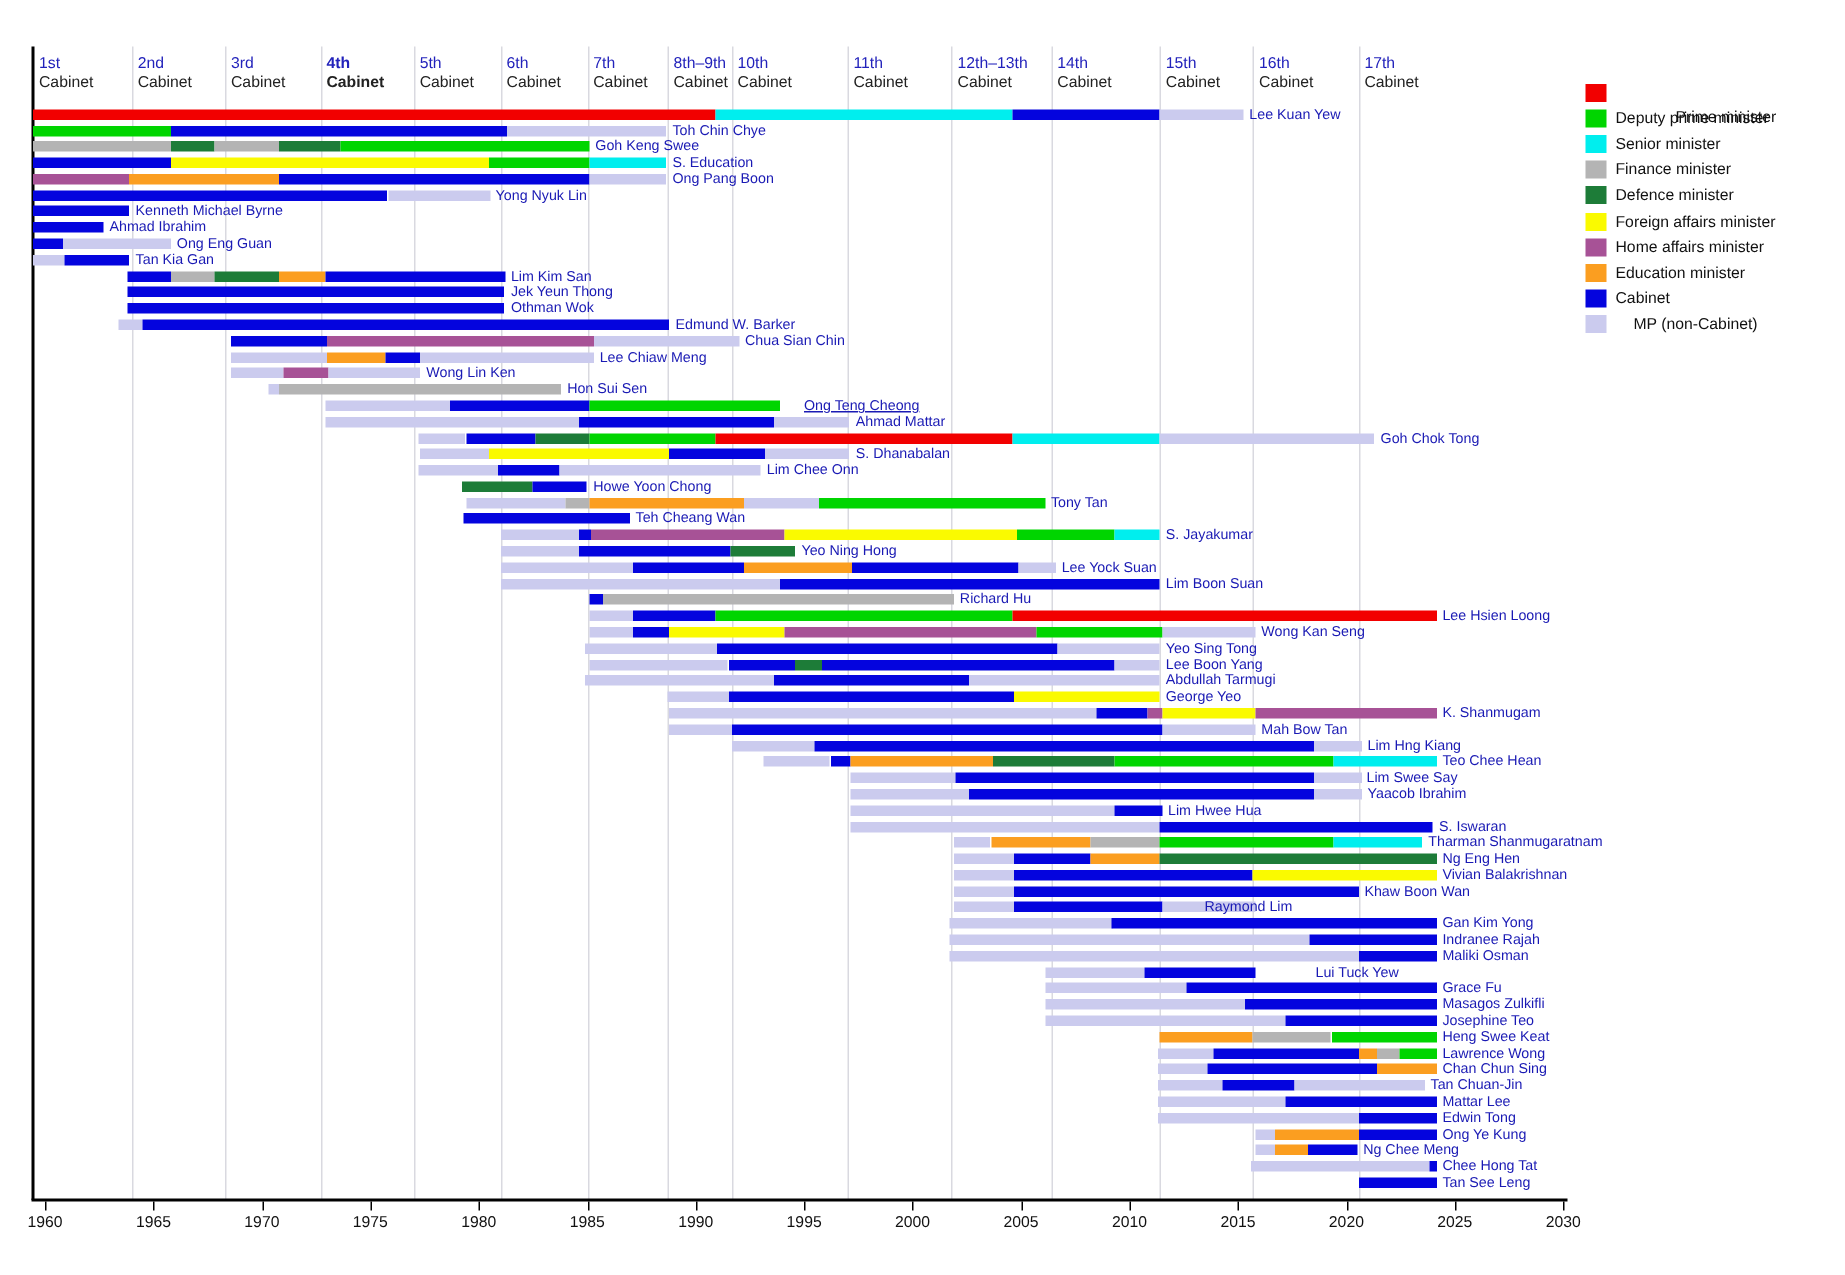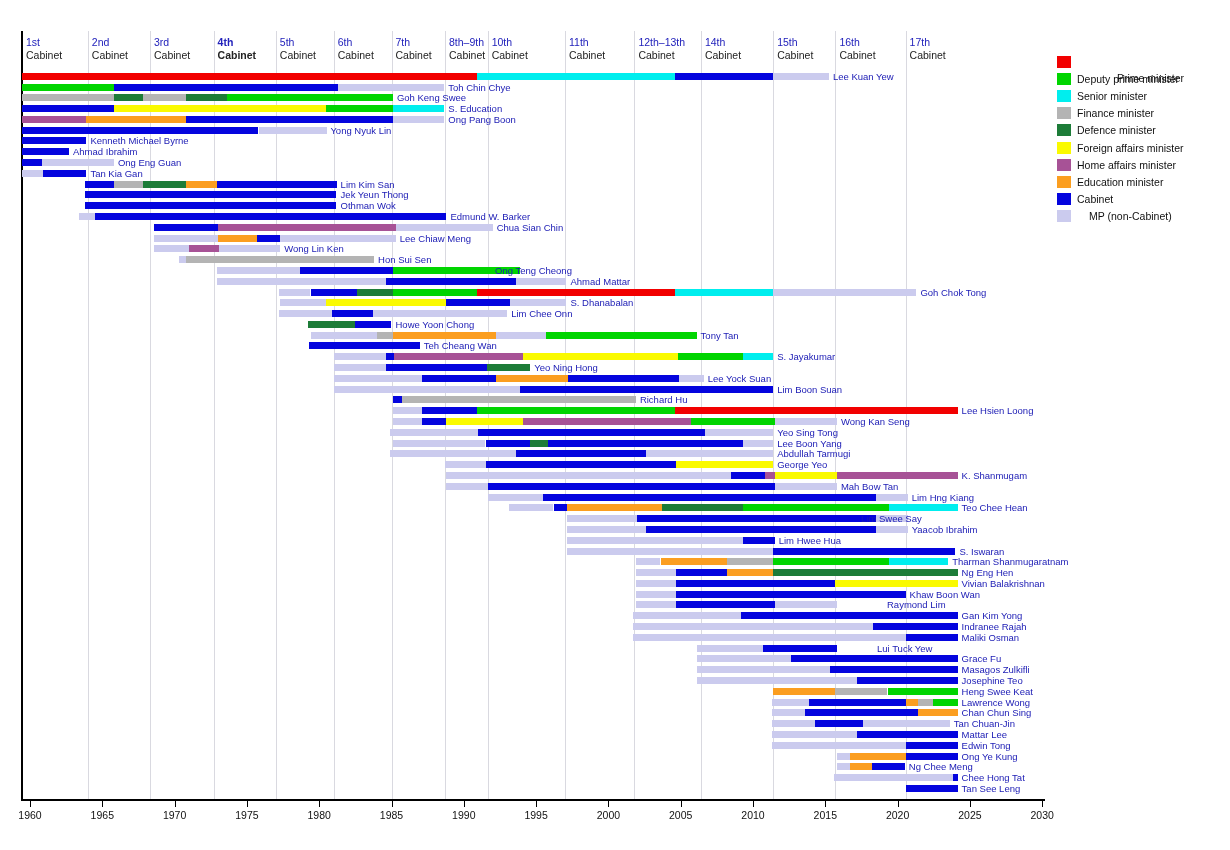--- a/index.html
+++ b/index.html
@@ -192,21 +192,21 @@
       <div class="seg" style="left: 154.4px; width: 34.7px; top: 245.3px; background: rgb(203, 203, 238);"></div>
       <div class="seg" style="left: 189.1px; width: 30.4px; top: 245.3px; background: rgb(167, 82, 150);"></div>
       <div class="seg" style="left: 219.4px; width: 60.7px; top: 245.3px; background: rgb(203, 203, 238);"></div>
       <div class="pname" style="left: 284.2px; top: 243.3px;">Wong Lin Ken</div>
       <div class="seg" style="left: 178.9px; width: 7.2px; top: 256.1px; background: rgb(203, 203, 238);"></div>
       <div class="seg" style="left: 186.2px; width: 188px; top: 256.1px; background: rgb(180, 180, 180);"></div>
       <div class="pname" style="left: 378.1px; top: 254.1px;">Hon Sui Sen</div>
       <div class="seg" style="left: 216.5px; width: 83.9px; top: 266.9px; background: rgb(203, 203, 238);"></div>
       <div class="seg" style="left: 300.4px; width: 92.5px; top: 266.9px; background: rgb(4, 4, 222);"></div>
       <div class="seg" style="left: 392.9px; width: 127.2px; top: 266.9px; background: rgb(0, 213, 0);"></div>
-      <div class="pname" style="left: 495px; top: 264.9px;">Ong Teng Cheong</div>
+      <div class="pname" style="left: 536px; top: 264.9px; text-decoration: underline;">Ong Teng Cheong</div>
       <div class="seg" style="left: 216.5px; width: 169.2px; top: 277.7px; background: rgb(203, 203, 238);"></div>
       <div class="seg" style="left: 385.7px; width: 130.1px; top: 277.7px; background: rgb(4, 4, 222);"></div>
       <div class="seg" style="left: 515.9px; width: 50.6px; top: 277.7px; background: rgb(203, 203, 238);"></div>
       <div class="pname" style="left: 570.5px; top: 275.7px;">Ahmad Mattar</div>
       <div class="seg" style="left: 278.7px; width: 31.8px; top: 288.5px; background: rgb(203, 203, 238);"></div>
       <div class="seg" style="left: 310.5px; width: 46.3px; top: 288.5px; background: rgb(4, 4, 222);"></div>
       <div class="seg" style="left: 356.8px; width: 36.2px; top: 288.5px; background: rgb(29, 124, 56);"></div>
       <div class="seg" style="left: 392.9px; width: 83.9px; top: 288.5px; background: rgb(0, 213, 0);"></div>
       <div class="seg" style="left: 476.8px; width: 198.1px; top: 288.5px; background: rgb(242, 0, 0);"></div>
       <div class="seg" style="left: 674.9px; width: 98.3px; top: 288.5px; background: rgb(0, 238, 238);"></div>
@@ -302,21 +302,21 @@
       <div class="seg" style="left: 508.6px; width: 44.8px; top: 504.3px; background: rgb(203, 203, 238);"></div>
       <div class="seg" style="left: 553.5px; width: 13px; top: 504.3px; background: rgb(4, 4, 222);"></div>
       <div class="seg" style="left: 566.5px; width: 95.4px; top: 504.3px; background: rgb(251, 158, 32);"></div>
       <div class="seg" style="left: 661.9px; width: 81px; top: 504.3px; background: rgb(29, 124, 56);"></div>
       <div class="seg" style="left: 742.9px; width: 146px; top: 504.3px; background: rgb(0, 213, 0);"></div>
       <div class="seg" style="left: 888.9px; width: 68.7px; top: 504.3px; background: rgb(0, 238, 238);"></div>
       <div class="pname" style="left: 961.6px; top: 502.3px;">Teo Chee Hean</div>
       <div class="seg" style="left: 566.5px; width: 70.9px; top: 515.1px; background: rgb(203, 203, 238);"></div>
       <div class="seg" style="left: 637.3px; width: 238.6px; top: 515.1px; background: rgb(4, 4, 222);"></div>
       <div class="seg" style="left: 875.9px; width: 31.8px; top: 515.1px; background: rgb(203, 203, 238);"></div>
-      <div class="pname" style="left: 861px; top: 513.1px;">Lim Swee Say</div>
+      <div class="pname" style="left: 911px; top: 513.1px;">Lim Swee Say</div>
       <div class="seg" style="left: 566.5px; width: 79.5px; top: 525.9px; background: rgb(203, 203, 238);"></div>
       <div class="seg" style="left: 646px; width: 229.9px; top: 525.9px; background: rgb(4, 4, 222);"></div>
       <div class="seg" style="left: 875.9px; width: 31.8px; top: 525.9px; background: rgb(203, 203, 238);"></div>
       <div class="pname" style="left: 911.7px; top: 523.9px;">Yaacob Ibrahim</div>
       <div class="seg" style="left: 566.5px; width: 176.4px; top: 536.7px; background: rgb(203, 203, 238);"></div>
       <div class="seg" style="left: 742.9px; width: 31.8px; top: 536.7px; background: rgb(4, 4, 222);"></div>
       <div class="pname" style="left: 778.7px; top: 534.7px;">Lim Hwee Hua</div>
       <div class="seg" style="left: 566.5px; width: 206.8px; top: 547.5px; background: rgb(203, 203, 238);"></div>
       <div class="seg" style="left: 773.2px; width: 182.2px; top: 547.5px; background: rgb(4, 4, 222);"></div>
       <div class="pname" style="left: 959.4px; top: 545.5px;">S. Iswaran</div>
@@ -334,21 +334,21 @@
       <div class="seg" style="left: 635.9px; width: 40.5px; top: 579.8px; background: rgb(203, 203, 238);"></div>
       <div class="seg" style="left: 676.4px; width: 159.1px; top: 579.8px; background: rgb(4, 4, 222);"></div>
       <div class="seg" style="left: 835.4px; width: 122.2px; top: 579.8px; background: rgb(250, 250, 0);"></div>
       <div class="pname" style="left: 961.6px; top: 577.8px;">Vivian Balakrishnan</div>
       <div class="seg" style="left: 635.9px; width: 40.5px; top: 590.6px; background: rgb(203, 203, 238);"></div>
       <div class="seg" style="left: 676.4px; width: 229.2px; top: 590.6px; background: rgb(4, 4, 222);"></div>
       <div class="pname" style="left: 909.6px; top: 588.6px;">Khaw Boon Wan</div>
       <div class="seg" style="left: 635.9px; width: 40.5px; top: 601.4px; background: rgb(203, 203, 238);"></div>
       <div class="seg" style="left: 676.4px; width: 98.3px; top: 601.4px; background: rgb(4, 4, 222);"></div>
       <div class="seg" style="left: 774.7px; width: 62.2px; top: 601.4px; background: rgb(203, 203, 238);"></div>
-      <div class="pname" style="left: 887px; top: 599.4px;">Raymond Lim</div>
+      <div class="pname" style="left: 803px; top: 599.4px;">Raymond Lim</div>
       <div class="seg" style="left: 633px; width: 108.5px; top: 612.2px; background: rgb(203, 203, 238);"></div>
       <div class="seg" style="left: 741.4px; width: 216.2px; top: 612.2px; background: rgb(4, 4, 222);"></div>
       <div class="pname" style="left: 961.6px; top: 610.2px;">Gan Kim Yong</div>
       <div class="seg" style="left: 633px; width: 240px; top: 623px; background: rgb(203, 203, 238);"></div>
       <div class="seg" style="left: 873px; width: 84.6px; top: 623px; background: rgb(4, 4, 222);"></div>
       <div class="pname" style="left: 961.6px; top: 621px;">Indranee Rajah</div>
       <div class="seg" style="left: 633px; width: 272.6px; top: 633.8px; background: rgb(203, 203, 238);"></div>
       <div class="seg" style="left: 905.6px; width: 52.1px; top: 633.8px; background: rgb(4, 4, 222);"></div>
       <div class="pname" style="left: 961.6px; top: 631.8px;">Maliki Osman</div>
       <div class="seg" style="left: 696.6px; width: 66.5px; top: 644.6px; background: rgb(203, 203, 238);"></div>

